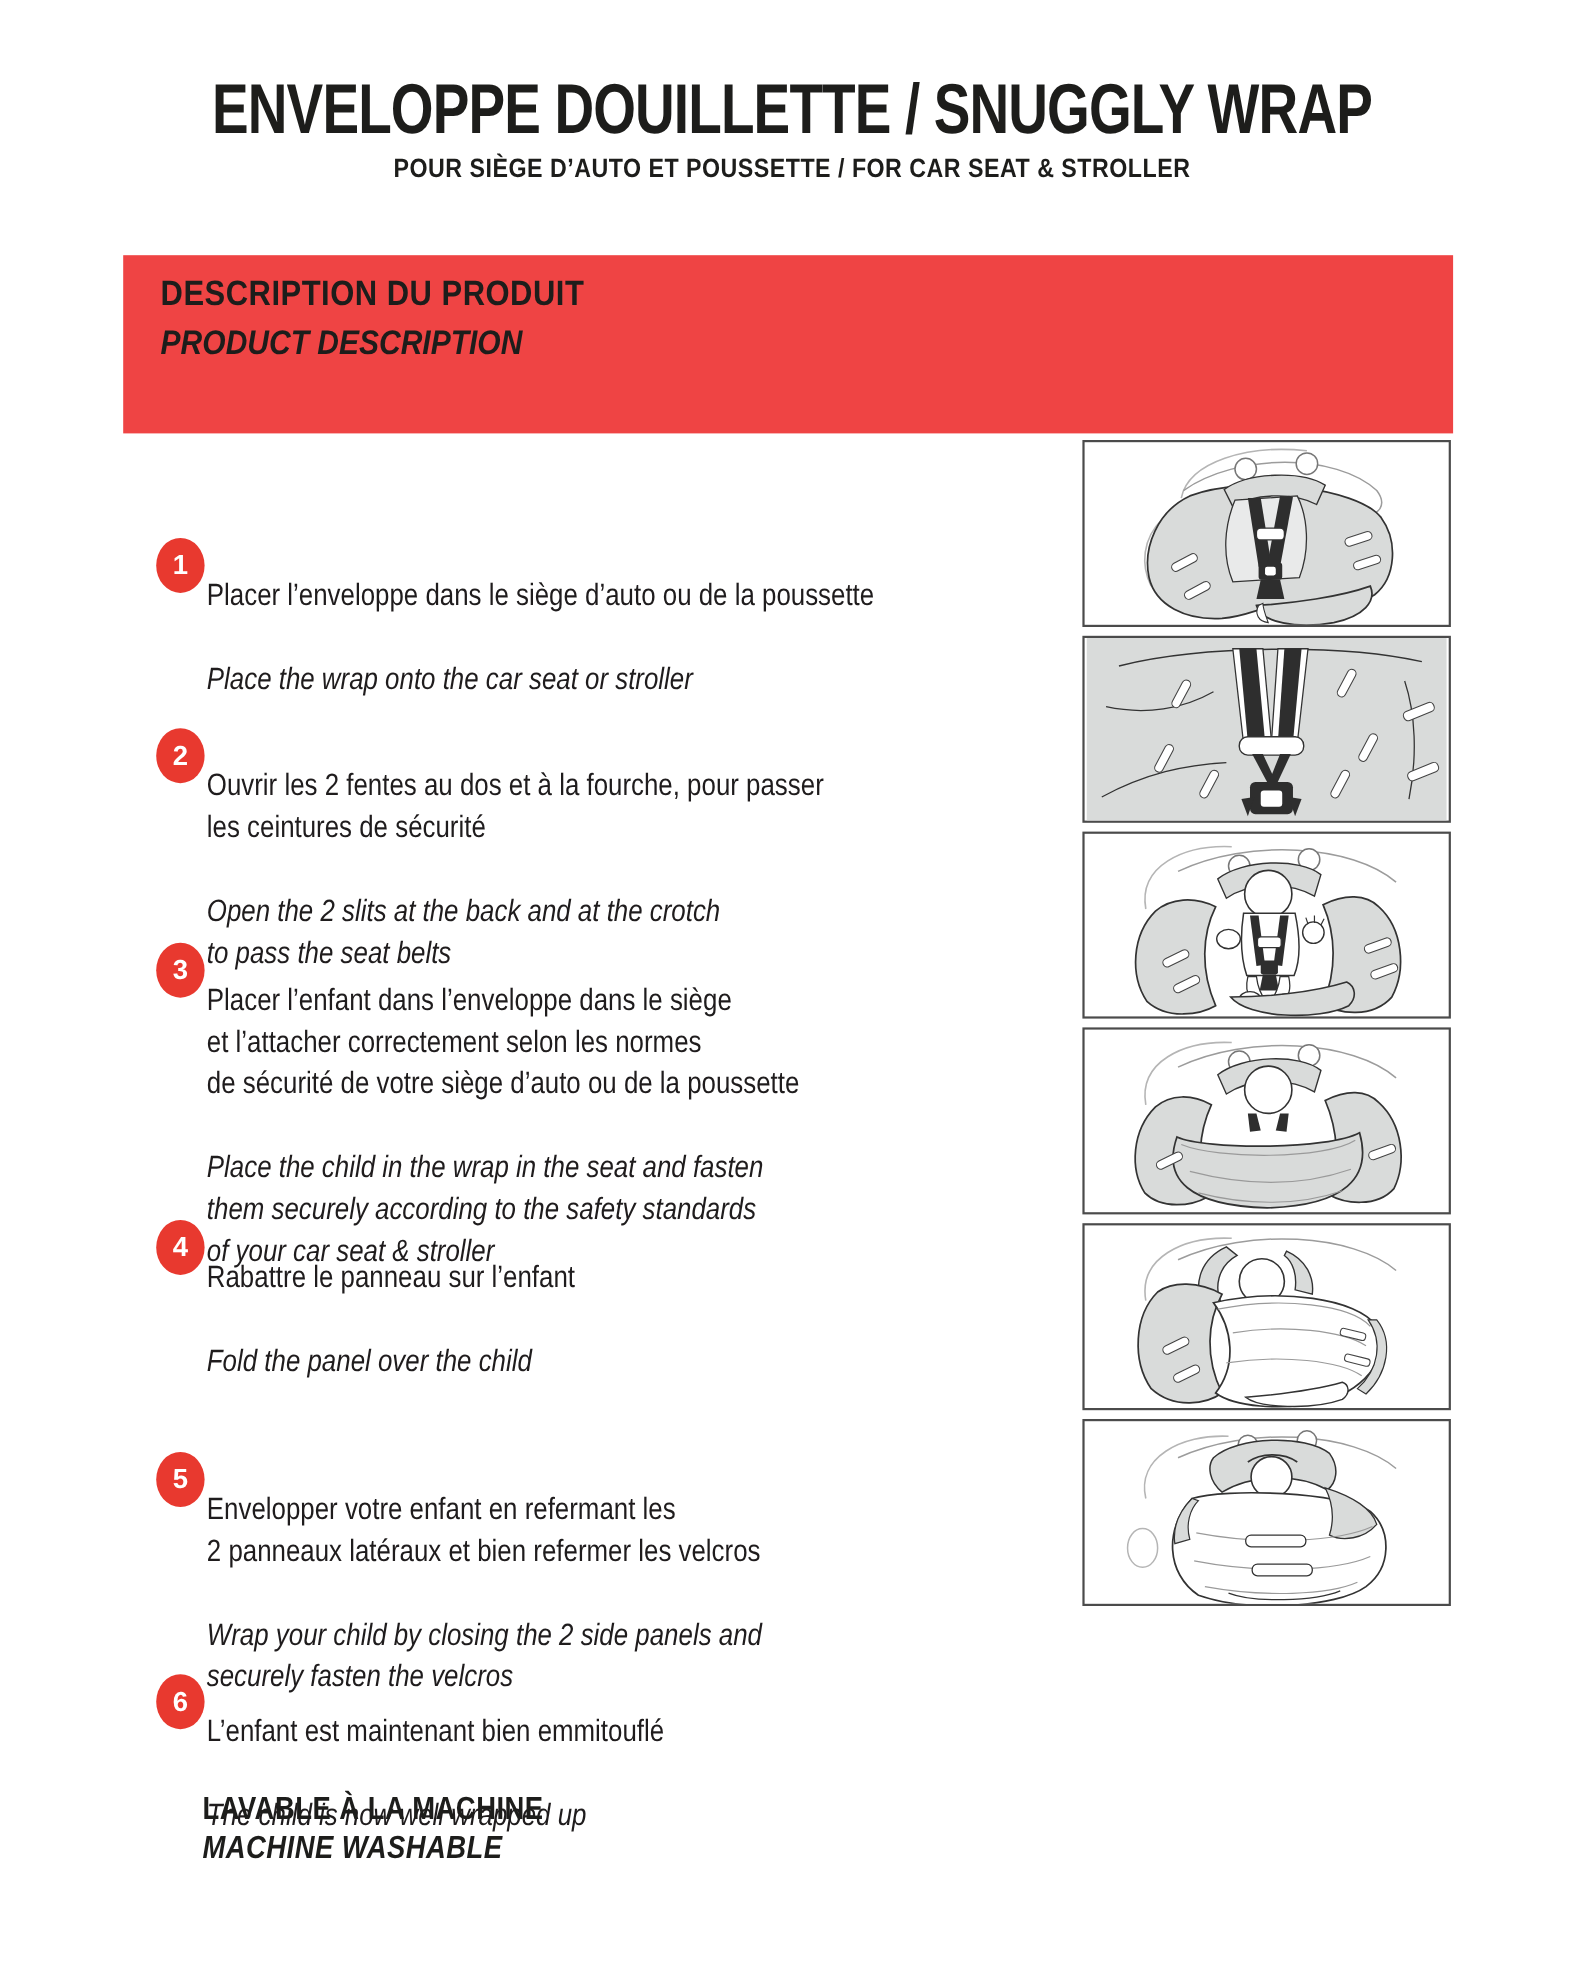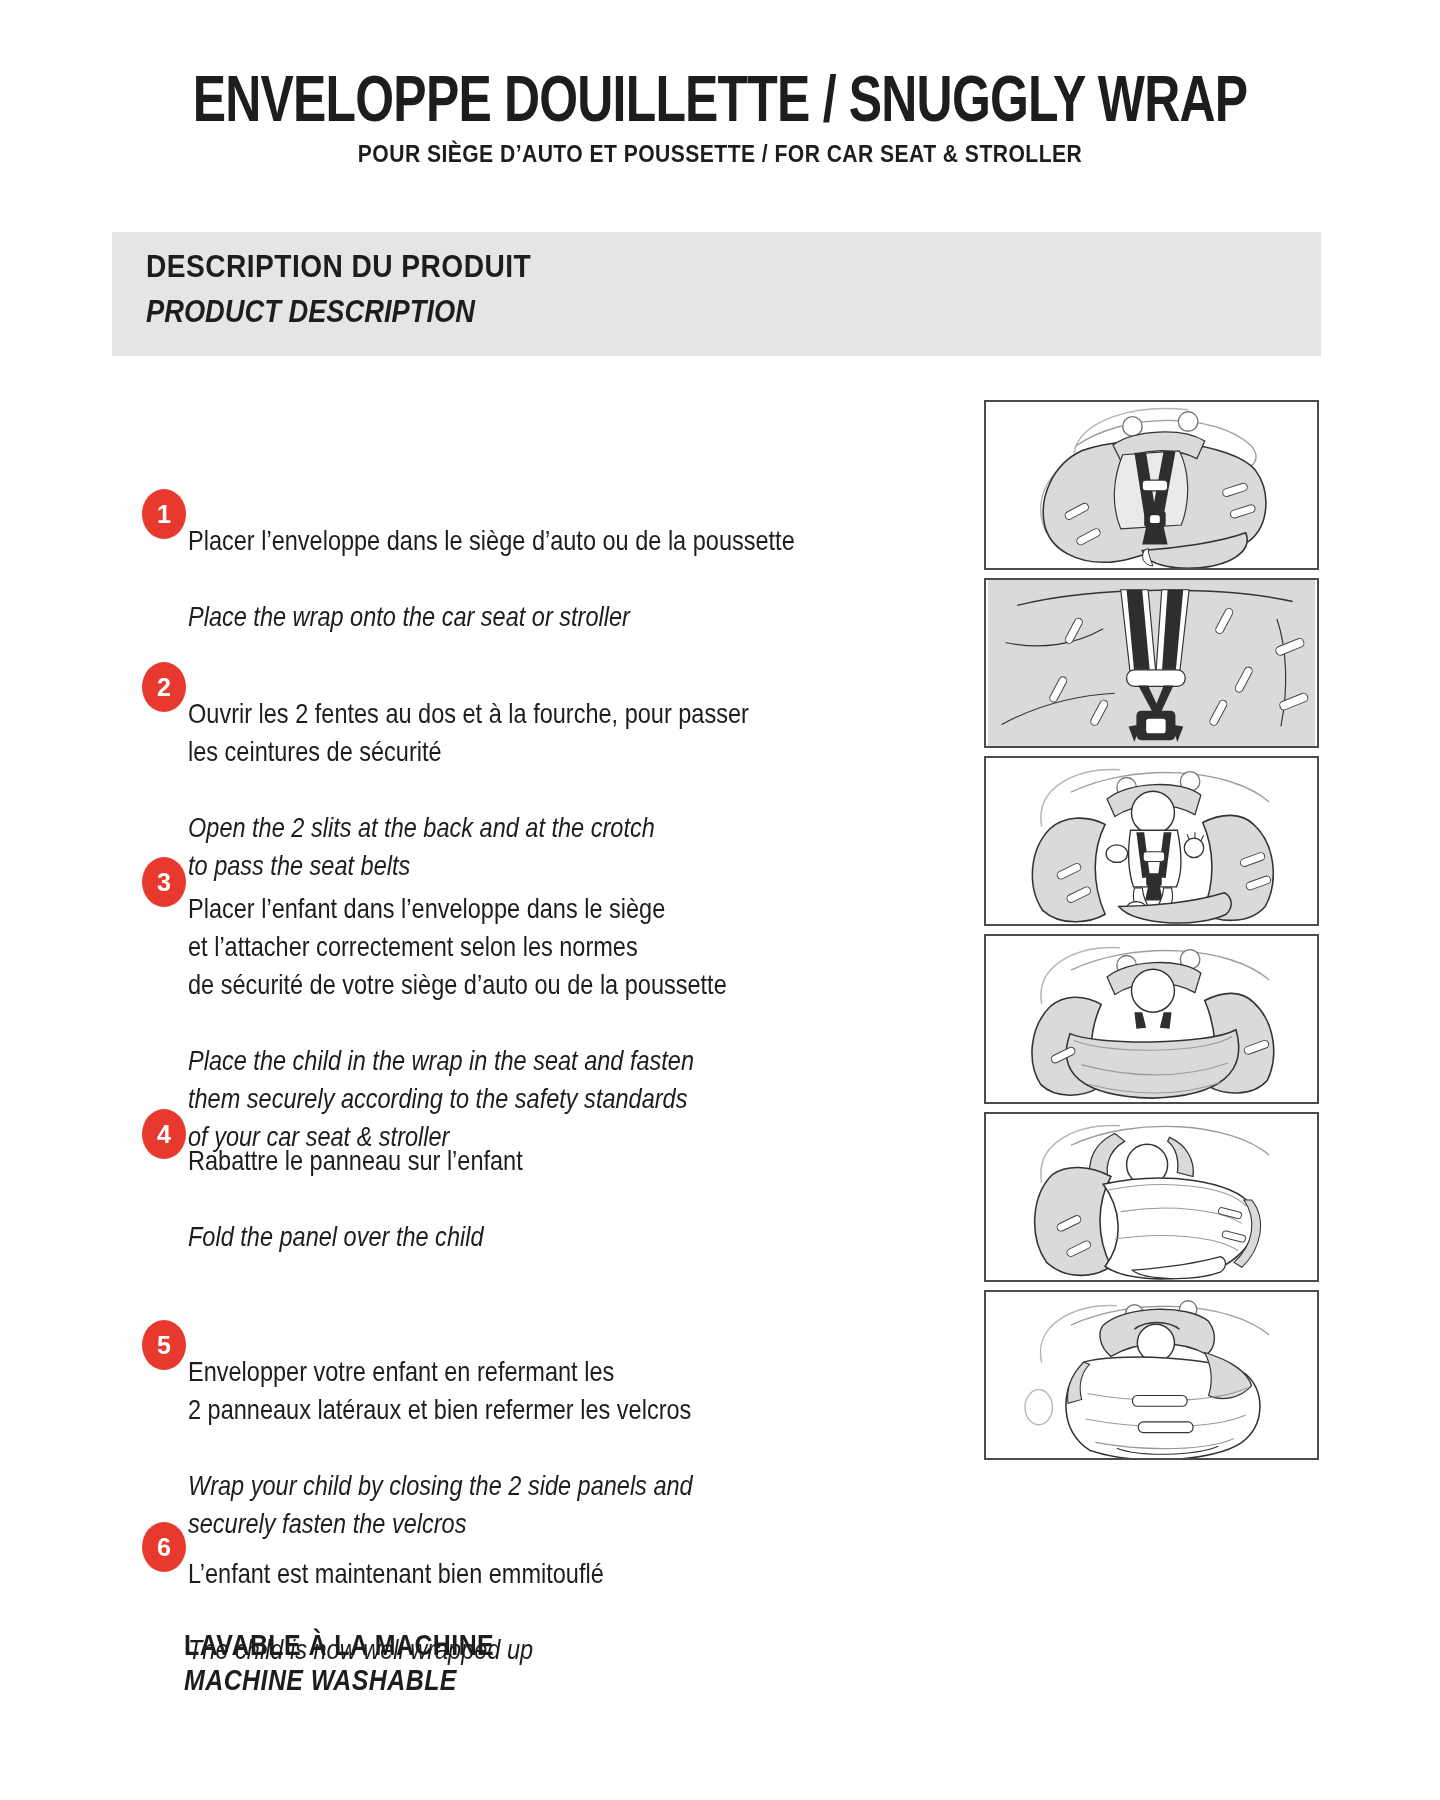--- a/index.html
+++ b/index.html
@@ -11,22 +11,22 @@
     position:absolute; top:62px; left:0; width:1440px; text-align:center;
     font-size:64px; font-weight:800; letter-spacing:-1px;
     transform:scaleX(0.78); transform-origin:50% 50%; white-space:nowrap;
   }
   .subtitle {
     position:absolute; top:140px; left:0; width:1440px; text-align:center;
     font-size:24px; font-weight:700; letter-spacing:0.5px;
     transform:scaleX(0.88); transform-origin:50% 50%; white-space:nowrap;
   }
   .banner {
-    position:absolute; left:112px; top:232px; width:1209px; height:124px;
-    background:#e5e5e5;
+    position:absolute; left:112px; top:232px; width:1209px; height:162px;
+    background:#ef4444;
   }
   .banner-fr {
     position:absolute; left:34px; top:16px; font-size:32px; font-weight:800;
     letter-spacing:0.5px; transform:scaleX(0.88); transform-origin:0 0; white-space:nowrap;
   }
   .banner-en {
     position:absolute; left:34px; top:62px; font-size:31px; font-weight:600;
     font-style:italic; transform:scaleX(0.88); transform-origin:0 0; white-space:nowrap;
   }
   .step { position:absolute; left:142px; }

